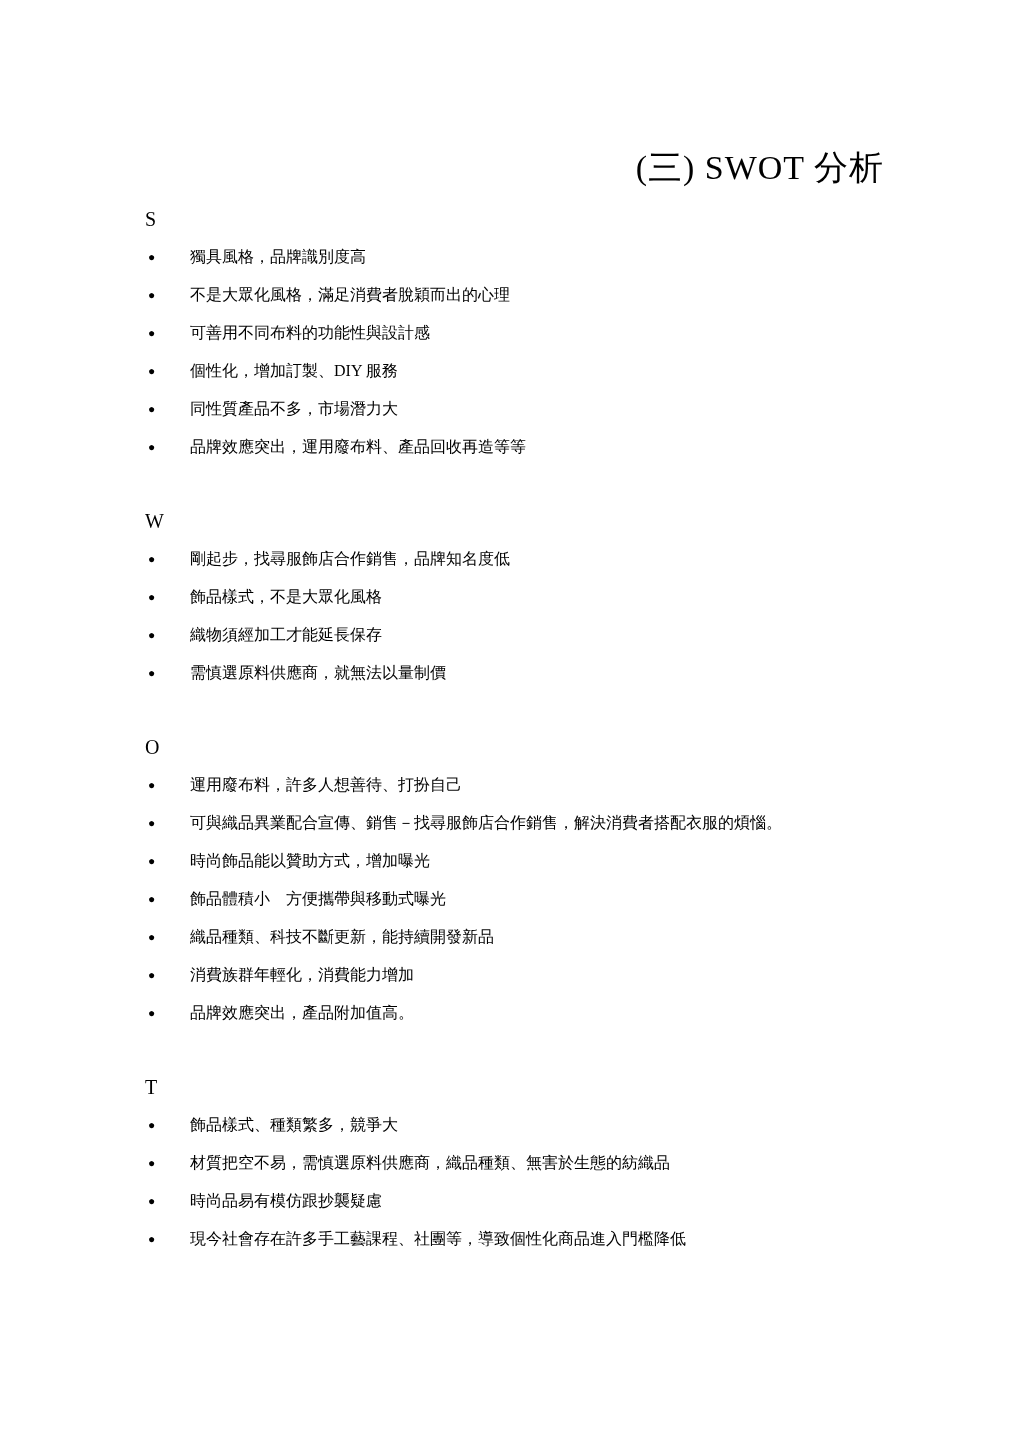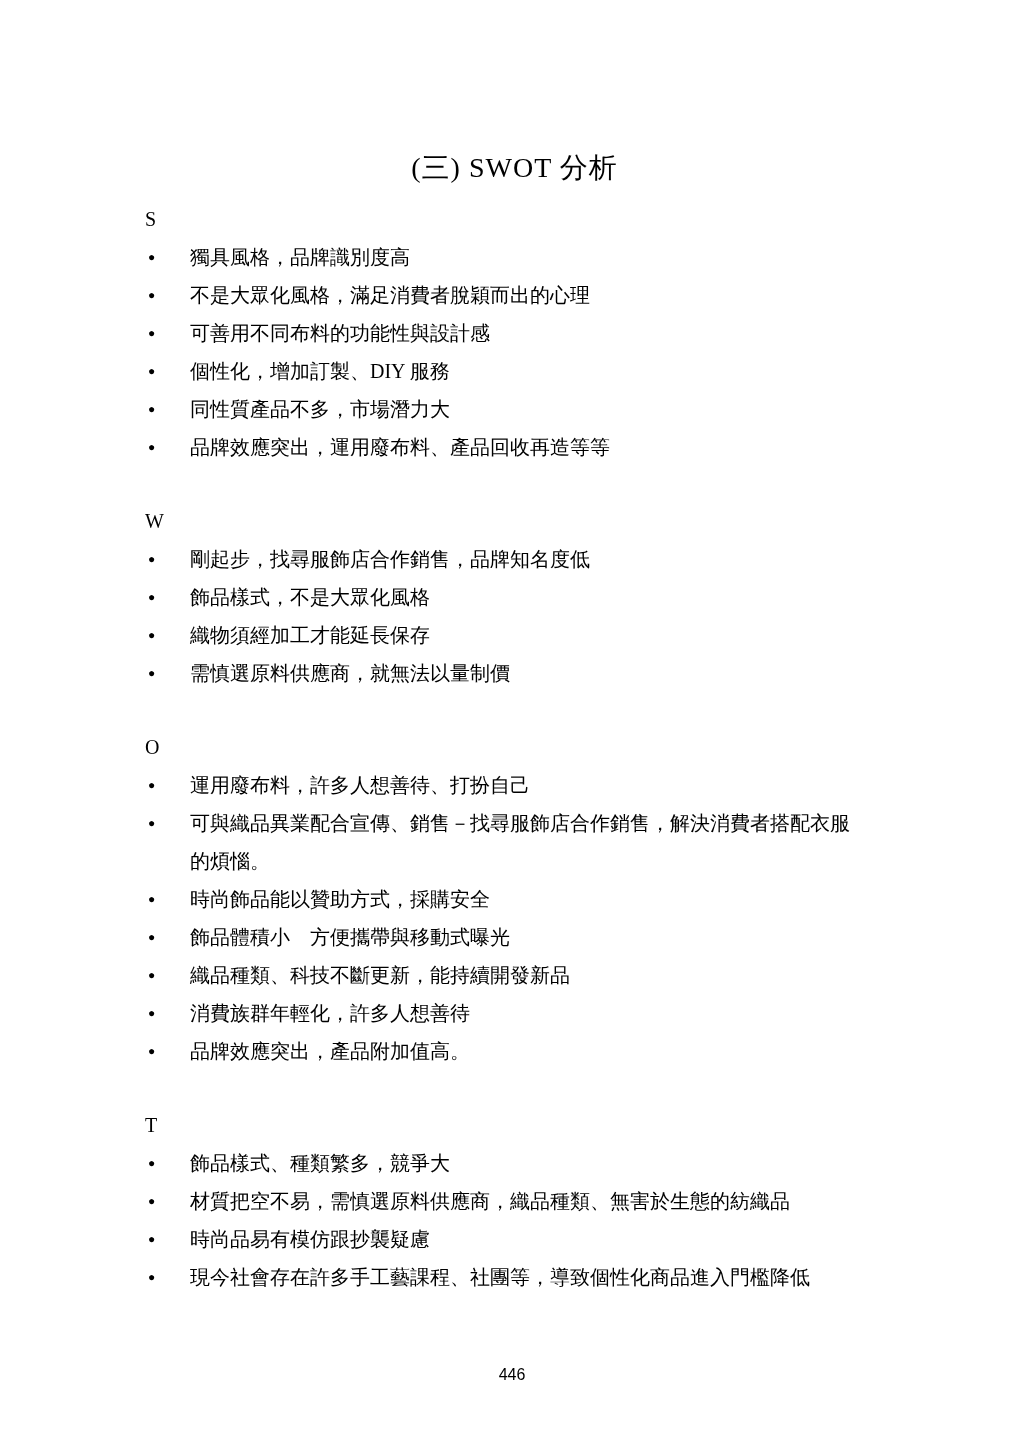--- a/index.html
+++ b/index.html
@@ -13,23 +13,23 @@
     color: #000000;
     overflow: hidden;
   }
   .content {
     position: absolute;
     top: 148px;
     left: 145px;
     right: 140px;
   }
   .doc-title {
-    font-size: 28px;
+    font-size: 34px;
     font-weight: normal;
-    text-align: center;
+    text-align: right;
     margin: 0 0 12px 0;
     line-height: 40px;
     letter-spacing: 1px;
   }
   .section-heading {
     font-size: 20px;
     font-weight: normal;
     line-height: 38px;
     margin: 36px 0 0 0;
   }
@@ -47,21 +47,21 @@
     flex: 0 0 45px;
     width: 45px;
     box-sizing: border-box;
     padding-left: 3px;
     font-size: 12px;
     line-height: 38px;
   }
   .text {
     flex: 0 0 668px;
     width: 668px;
-    font-size: 20px;
+    font-size: 16px;
     line-height: 38px;
     word-break: break-all;
   }
   .page-number {
     position: absolute;
     left: 0;
     right: 0;
     top: 1366px;
     text-align: center;
     font-family: "Liberation Sans", "DejaVu Sans", sans-serif;
@@ -144,36 +144,36 @@
     <span class="text">運用廢布料，許多人想善待、打扮自己</span>
   </li>
 
   <li class="bullet-item">
     <span class="bullet">●</span>
     <span class="text">可與織品異業配合宣傳、銷售－找尋服飾店合作銷售，解決消費者搭配衣服的煩惱。</span>
   </li>
 
   <li class="bullet-item">
     <span class="bullet">●</span>
-    <span class="text">時尚飾品能以贊助方式，採購安全</span>
+    <span class="text">時尚飾品能以贊助方式，增加曝光</span>
   </li>
 
   <li class="bullet-item">
     <span class="bullet">●</span>
     <span class="text">飾品體積小　方便攜帶與移動式曝光</span>
   </li>
 
   <li class="bullet-item">
     <span class="bullet">●</span>
     <span class="text">織品種類、科技不斷更新，能持續開發新品</span>
   </li>
 
   <li class="bullet-item">
     <span class="bullet">●</span>
-    <span class="text">消費族群年輕化，許多人想善待</span>
+    <span class="text">消費族群年輕化，消費能力增加</span>
   </li>
 
   <li class="bullet-item">
     <span class="bullet">●</span>
     <span class="text">品牌效應突出，產品附加值高。</span>
   </li>
 </ul>
   </section>
 
   <section class="swot-section">
@@ -195,14 +195,13 @@
   </li>
 
   <li class="bullet-item">
     <span class="bullet">●</span>
     <span class="text">現今社會存在許多手工藝課程、社團等，導致個性化商品進入門檻降低</span>
   </li>
 </ul>
   </section>
 </div>
   </div>
-  <div class="page-number">446</div>
 </div>
 
 </body></html>

